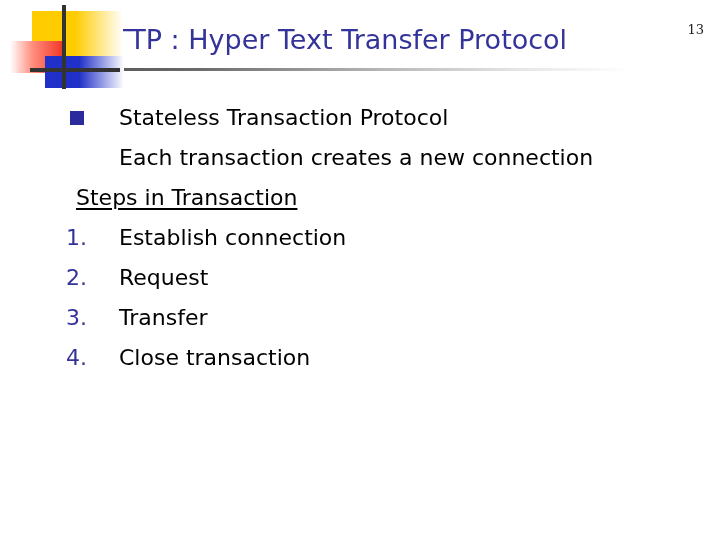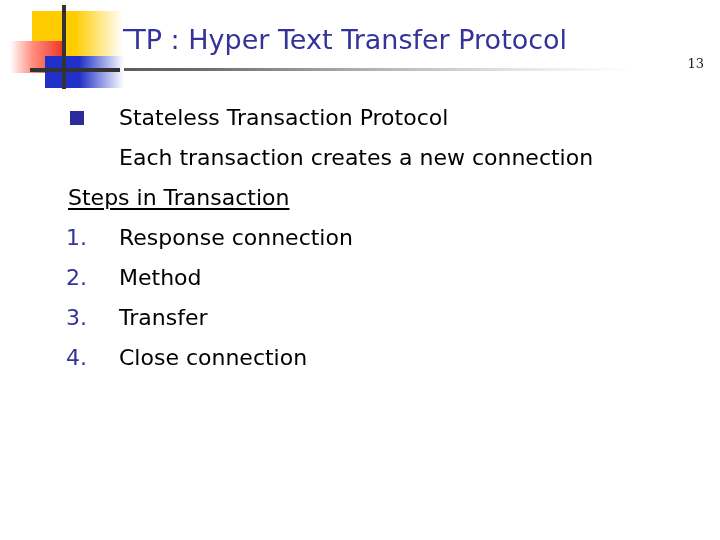--- a/index.html
+++ b/index.html
@@ -114,21 +114,20 @@
 
   
   #page-number {
     position: absolute;
     right: 16px;
     top: 22px;
     font-family: "DejaVu Serif", serif;
     font-size: 13px;
     color: #222222;
     z-index: 3;
-    margin-top: 34px;
   }
 
   
   #slide-body {
     position: absolute;
     left: 0;
     top: 98px;
     width: 720px;
     height: 440px;
   }
@@ -164,20 +163,21 @@
     position: absolute;
     top: 0;
   }
   .ind-1 { left: 119px; }
   .ind-2 { left: 119px; text-align: right; }
   .ind-head { left: 68px; }
   .ind-sub  { left: 143px; }
   .underline-text {
     text-decoration: underline;
     text-underline-offset: 3px;
+    margin-left: 8px;
   }
 </style>
 </head>
 <body>
 
 <div id="title-bar">
   <div id="page-title">HTTP : Hyper Text Transfer Protocol</div>
   <div id="title-rule"></div>
 </div>
 
@@ -199,27 +199,27 @@
       <span class="line-text ind-1">Stateless Transaction Protocol</span>
     </div>
     <div class="line">
       <span class="line-text ind-2">Each transaction creates a new connection</span>
     </div>
     <div class="line">
       <span class="line-text ind-head underline-text">Steps in Transaction</span>
     </div>
     <div class="line">
       <span class="marker num">1.</span>
-      <span class="line-text ind-1">Response connection</span>
+      <span class="line-text ind-1">Establish connection</span>
     </div>
     <div class="line">
       <span class="marker num">2.</span>
-      <span class="line-text ind-1">Method</span>
+      <span class="line-text ind-1">Request</span>
     </div>
     <div class="line">
       <span class="marker num">3.</span>
       <span class="line-text ind-1">Transfer</span>
     </div>
     <div class="line">
       <span class="marker num">4.</span>
-      <span class="line-text ind-1">Close connection</span>
+      <span class="line-text ind-1">Close transaction</span>
     </div>
   </div>
 
 </body></html>

